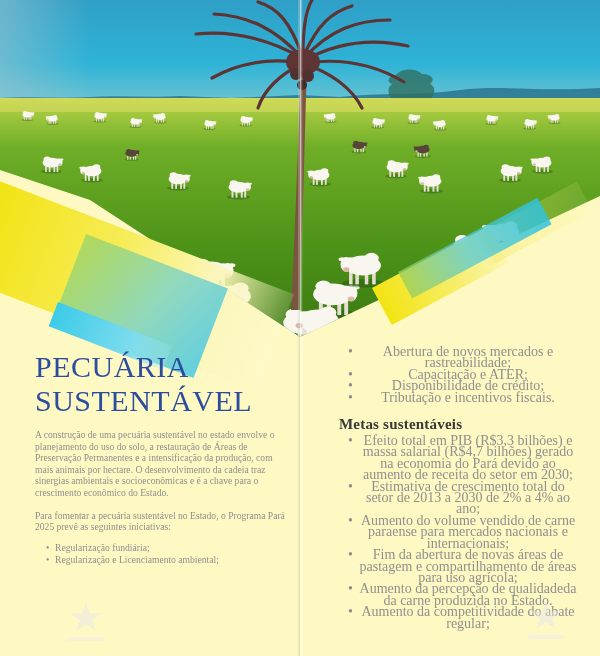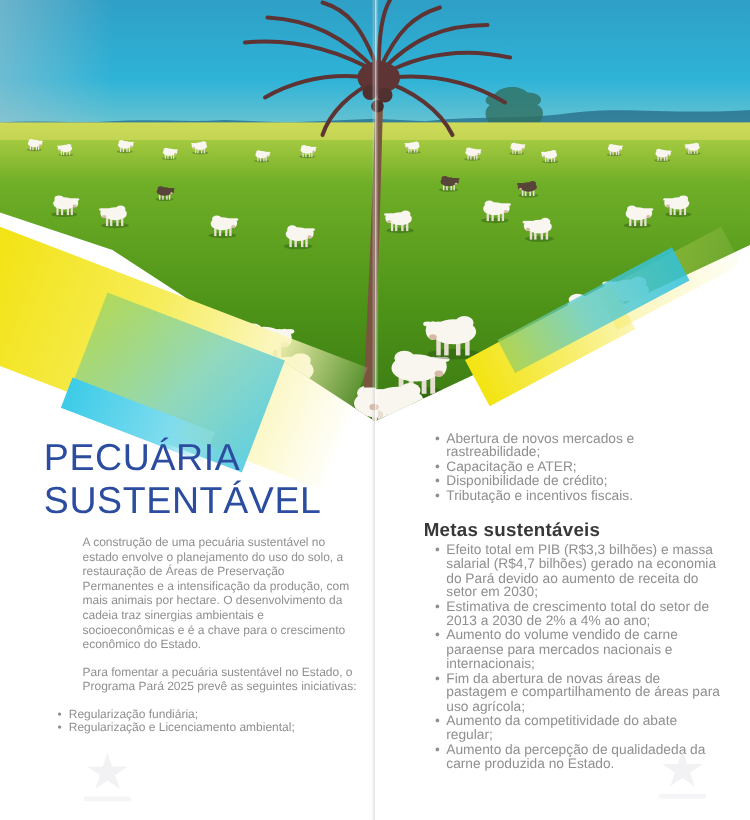--- a/index.html
+++ b/index.html
@@ -1,17 +1,17 @@
 <!DOCTYPE html>
 <html><head>
 <meta charset="utf-8">
 <style>
   html,body{margin:0;padding:0;background:#777;}
-  .sheet{position:relative;width:600px;height:656px;background:#ffffff;overflow:hidden;
-         font-family:Liberation Sans, sans-serif;}
+  .sheet{position:relative;width:600px;height:656px;background:#fef9c3;overflow:hidden;
+         font-family:Liberation Serif, serif;}
   
   .photo{position:absolute;top:0;left:0;width:600px;height:345px;
          clip-path:polygon(0 0,600px 0,600px 196px,300px 337px,90px 200px,0 170px);}
   .photo svg{display:block;}
   
   .band{position:absolute;transform-origin:0 0;pointer-events:none;}
   .band-yellow-left{left:-14px;top:176px;width:330px;height:104px;transform:rotate(21deg);
      background:linear-gradient(90deg,#f2e20c 0%,#f6ec55 45%,#fbf6b9 75%,rgba(253,250,222,0.15) 100%);}
   .band-green-left{left:86px;top:234px;width:152px;height:96px;transform:rotate(21deg);
      background:linear-gradient(115deg,rgba(166,214,95,0.85) 0%,rgba(120,210,200,0.8) 55%,rgba(72,200,226,0.85) 100%);}
@@ -23,29 +23,29 @@
      background:linear-gradient(90deg,#f5e95c 0%,rgba(250,245,180,0.25) 100%);}
   .band-teal-right{left:398px;top:272px;width:158px;height:30px;transform:rotate(-28deg);opacity:.85;
      background:linear-gradient(90deg,rgba(150,205,95,0.85) 0%,rgba(80,200,215,0.85) 45%,#30c2de 100%);}
   
   .fold{position:absolute;left:297px;top:0;width:6px;height:656px;
         background:linear-gradient(90deg,rgba(0,0,0,0) 0%,rgba(0,0,0,0.10) 45%,rgba(255,255,255,0.5) 55%,rgba(0,0,0,0) 100%);}
   
   .left-col{position:absolute;left:35px;top:350px;width:252px;}
   .title{color:#2c4d9f;font-size:30px;line-height:34px;font-weight:500;letter-spacing:.5px;}
   .subtitle{margin-top:13px;color:#262626;font-size:13px;line-height:15.5px;font-weight:bold;letter-spacing:.2px;}
-  .body-text{color:#8f8f8f;font-size:9.6px;line-height:11.6px;margin-left:31px;}
+  .body-text{color:#8f8f8f;font-size:9.6px;line-height:11.6px;}
   .p1{margin-top:11px;}
   .p2{margin-top:11px;}
   ul.blist{margin:2px 0 0 0;padding:0 0 0 20px;list-style:none;}
   ul.blist li{position:relative;color:#8f8f8f;}
   ul.blist li::before{content:"•";position:absolute;left:-9px;color:#8f8f8f;}
   
   .right-col{position:absolute;left:345px;top:344px;width:234px;}
-  .right-col .body-text{font-size:11px;line-height:11.4px;}
+  .right-col .body-text{font-size:14px;line-height:11.4px;text-align:center;}
   .right-col ul.blist{padding-left:12px;}
   .metas-heading{margin-top:13px;margin-left:-6px;color:#383838;font-size:15px;font-weight:bold;letter-spacing:.2px;}
   .metas-list{margin-top:8px;}
   
   .watermark{position:absolute;width:40px;height:46px;opacity:.5;}
   .wm-left{left:66px;top:602px;}
   .wm-right{left:526px;top:600px;}
   .wm-star{width:34px;height:32px;margin:0 auto;background:#e7e7ea;
      clip-path:polygon(50% 0%,61% 35%,98% 35%,68% 57%,79% 91%,50% 70%,21% 91%,32% 57%,2% 35%,39% 35%);}
   .wm-bar{width:38px;height:4px;margin:3px auto 0;background:#ededf0;border-radius:2px;}
@@ -620,22 +620,22 @@
       <li>Capacitação e ATER;</li>
       <li>Disponibilidade de crédito;</li>
       <li>Tributação e incentivos fiscais.</li>
     </ul>
     <div class="metas-heading">Metas sustentáveis</div>
     <ul class="blist body-text metas-list">
       <li>Efeito total em PIB (R$3,3 bilhões) e massa salarial (R$4,7 bilhões) gerado na economia do Pará devido ao aumento de receita do setor em 2030;</li>
       <li>Estimativa de crescimento total do setor de 2013 a 2030 de 2% a 4% ao ano;</li>
       <li>Aumento do volume vendido de carne paraense para mercados nacionais e internacionais;</li>
       <li>Fim da abertura de novas áreas de pastagem e compartilhamento de áreas para uso agrícola;</li>
+      <li>Aumento da percepção de qualidadeda da carne produzida no Estado.</li>
       <li>Aumento da competitividade do abate regular;</li>
-      <li>Aumento da percepção de qualidadeda da carne produzida no Estado.</li>
     </ul>
   </section>
 
   <div class="watermark wm-left">
     <div class="wm-star"></div>
     <div class="wm-bar"></div>
   </div>
   <div class="watermark wm-right">
     <div class="wm-star"></div>
     <div class="wm-bar"></div>

